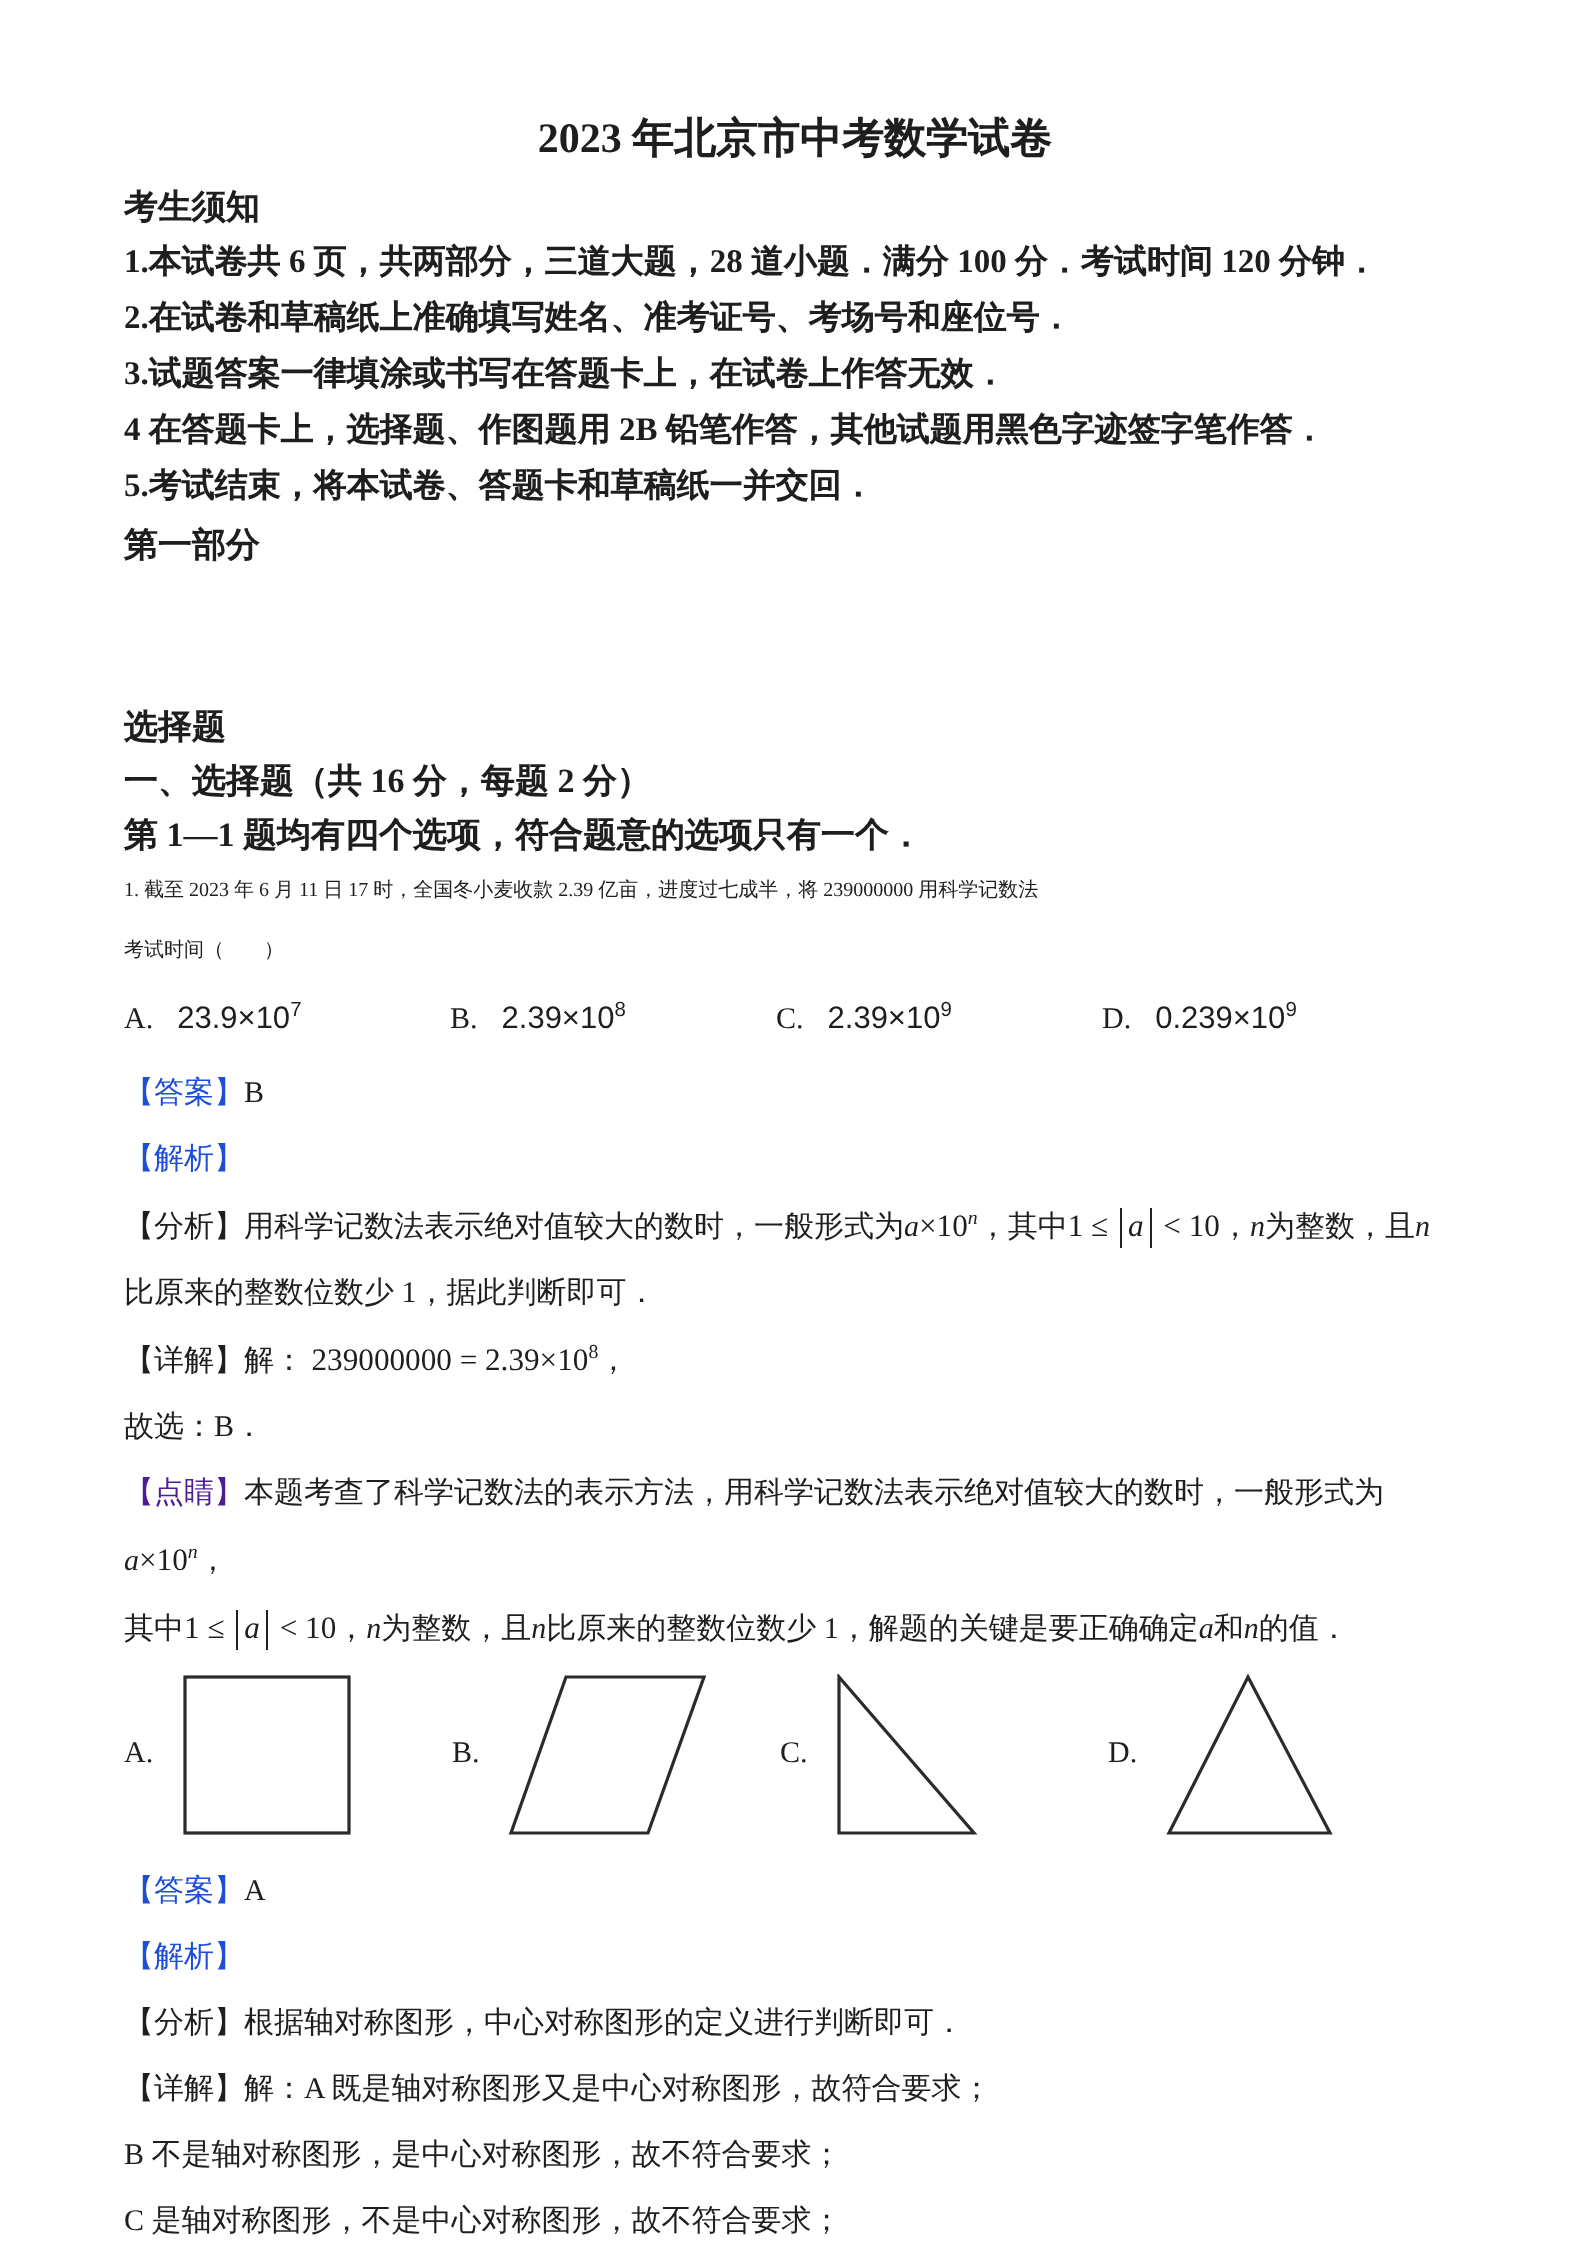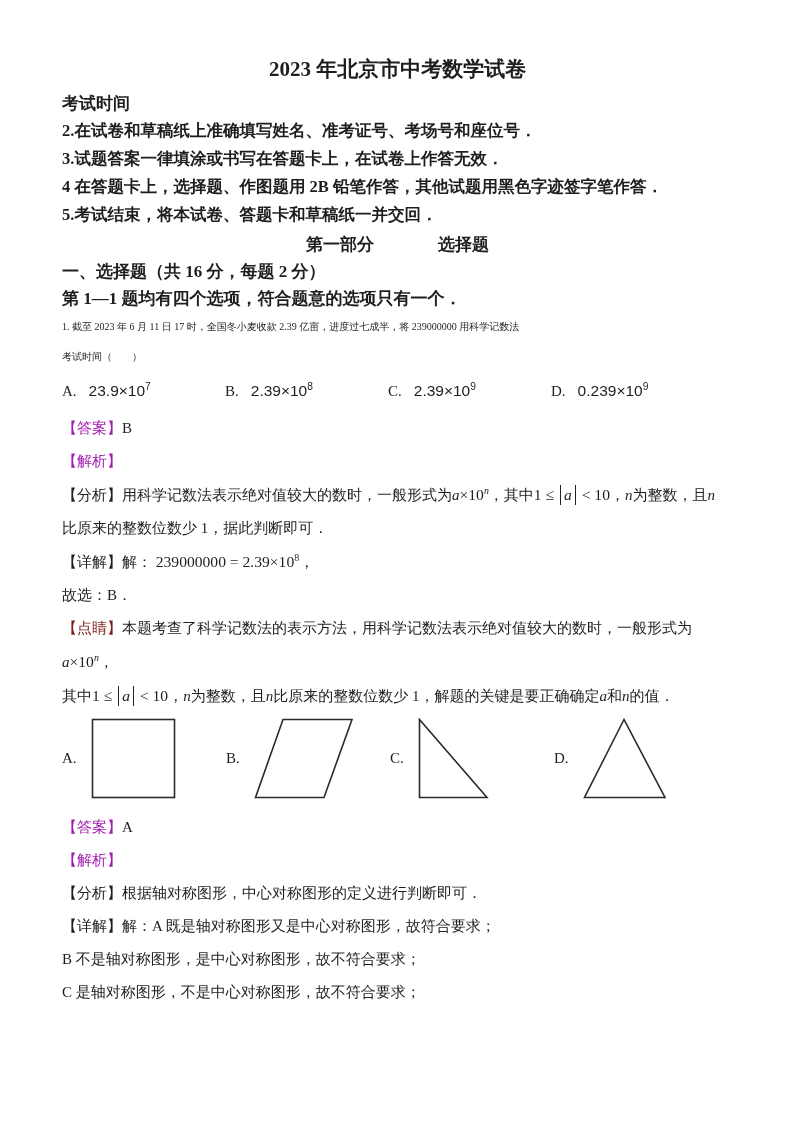--- a/index.html
+++ b/index.html
@@ -4,57 +4,58 @@
 <style>
   html,body{margin:0;padding:0;background:#ffffff;}
   body{width:793px;height:1122px;overflow:hidden;
        font-family:"Liberation Serif","DejaVu Serif",serif;color:#1e1e1e;}
   .page{box-sizing:border-box;width:793px;height:1122px;background:#fff;
         padding:56px 60px 0 62px;}
   .title{font-size:21px;line-height:27px;font-weight:700;text-align:center;margin:0 0 8px 0;}
   .notice-heading{font-size:17px;line-height:26px;font-weight:700;}
   .notice-item{font-size:16.5px;line-height:28px;font-weight:700;}
   .part-header{display:flex;justify-content:center;gap:64px;font-size:17px;
-               line-height:27px;font-weight:700;margin-top:2px;}
+               line-height:27px;font-weight:700;margin-top:2px;flex-direction:column;}
   .section-title{font-size:17px;line-height:27px;font-weight:700;}
   .section-note{font-size:17px;line-height:27px;font-weight:700;}
   .stem{font-size:10px;line-height:30px;margin:0;}
   .q2stem{font-size:15px;line-height:33px;margin:0;}
   .options-row{display:flex;margin:7px 0 9px 0;height:24px;align-items:center;}
   .option{width:163px;display:flex;align-items:center;font-size:15px;}
   .opt-label{margin-right:12px;}
   .opt-math{font-family:Liberation Sans, sans-serif;font-size:15.5px;}
   .opt-math sup{font-size:0.66em;}
   .sol{font-size:15px;line-height:33px;margin:0;}
-  .tag-blue{color:#a21caf;}
+  .tag-blue{color:#1d4ed8;}
   .run-t{}
   .run-i{font-family:"Liberation Serif","DejaVu Serif",serif;font-style:italic;}
   .run-m{font-family:"Liberation Serif","DejaVu Serif",serif;font-size:1.04em;}
   .run-sup{font-family:"Liberation Serif","DejaVu Serif",serif;font-size:0.66em;
            vertical-align:super;line-height:0;}
   .run-supi{font-family:"Liberation Serif","DejaVu Serif",serif;font-size:0.66em;
             vertical-align:super;font-style:italic;line-height:0;}
   .run-abs{font-family:"Liberation Serif","DejaVu Serif",serif;font-style:italic;
            display:inline-block;border-left:1.3px solid #222;border-right:1.3px solid #222;
            padding:1px 3px;margin:0 2px;line-height:1.15;font-size:1.04em;}
-  .run-tago{color:#7f1d1d;}
+  .run-tago{color:#4c1d95;}
   .shapes-row{display:flex;margin:4px 0 12px 0;height:82px;align-items:center;}
   .shape-col{width:164px;display:flex;align-items:center;}
   .shape-label{font-size:15px;margin-right:14px;}
   .shape-svg{display:block;}
   .shape-svg polygon,.shape-svg rect{fill:none;stroke:#2b2b2b;stroke-width:1.6;}
 </style>
 </head>
 <body>
 
 <div class="page">
 
   <h1 class="title">2023 年北京市中考数学试卷</h1>
 
-  <div class="notice-heading">考试时间</div>
+  <div class="notice-heading">考生须知</div>
+  <div class="notice-item">1.本试卷共 6 页，共两部分，三道大题，28 道小题．满分 100 分．考试时间 120 分钟．</div>
   <div class="notice-item">2.在试卷和草稿纸上准确填写姓名、准考证号、考场号和座位号．</div>
   <div class="notice-item">3.试题答案一律填涂或书写在答题卡上，在试卷上作答无效．</div>
   <div class="notice-item">4 在答题卡上，选择题、作图题用 2B 铅笔作答，其他试题用黑色字迹签字笔作答．</div>
   <div class="notice-item">5.考试结束，将本试卷、答题卡和草稿纸一并交回．</div>
 
   <div class="part-header">
     <span>第一部分</span>
     <span>选择题</span>
   </div>
 

